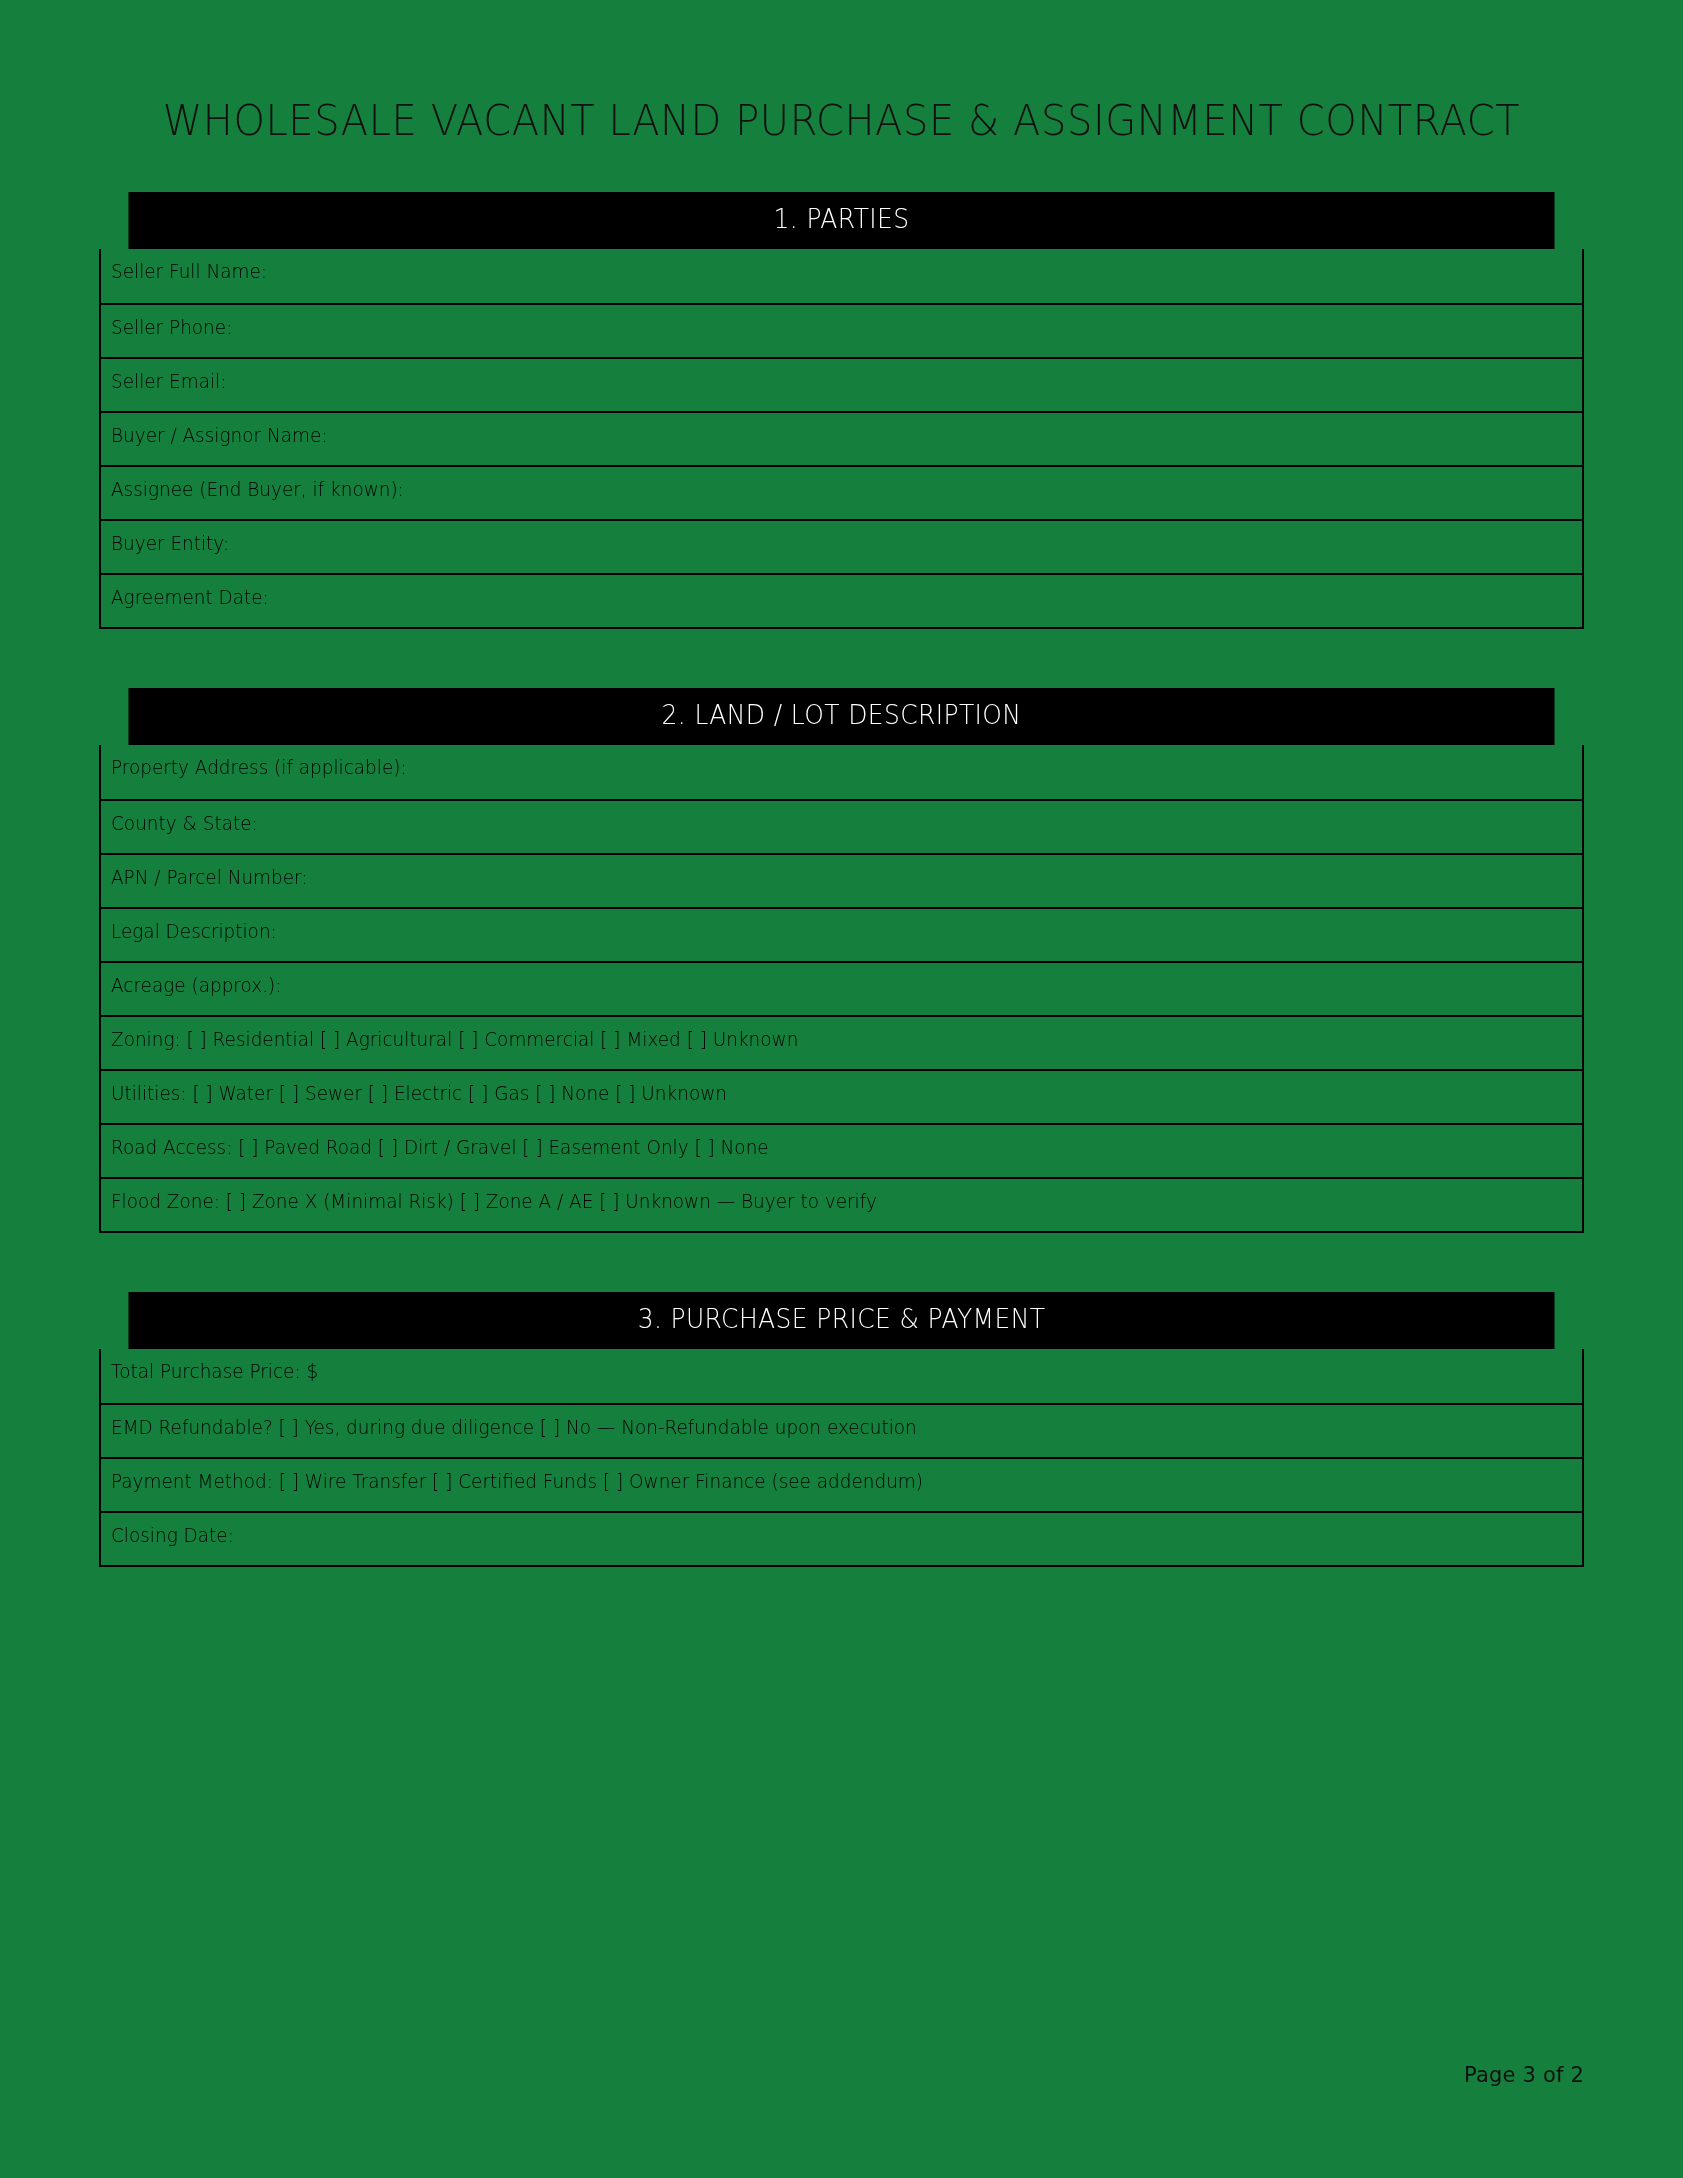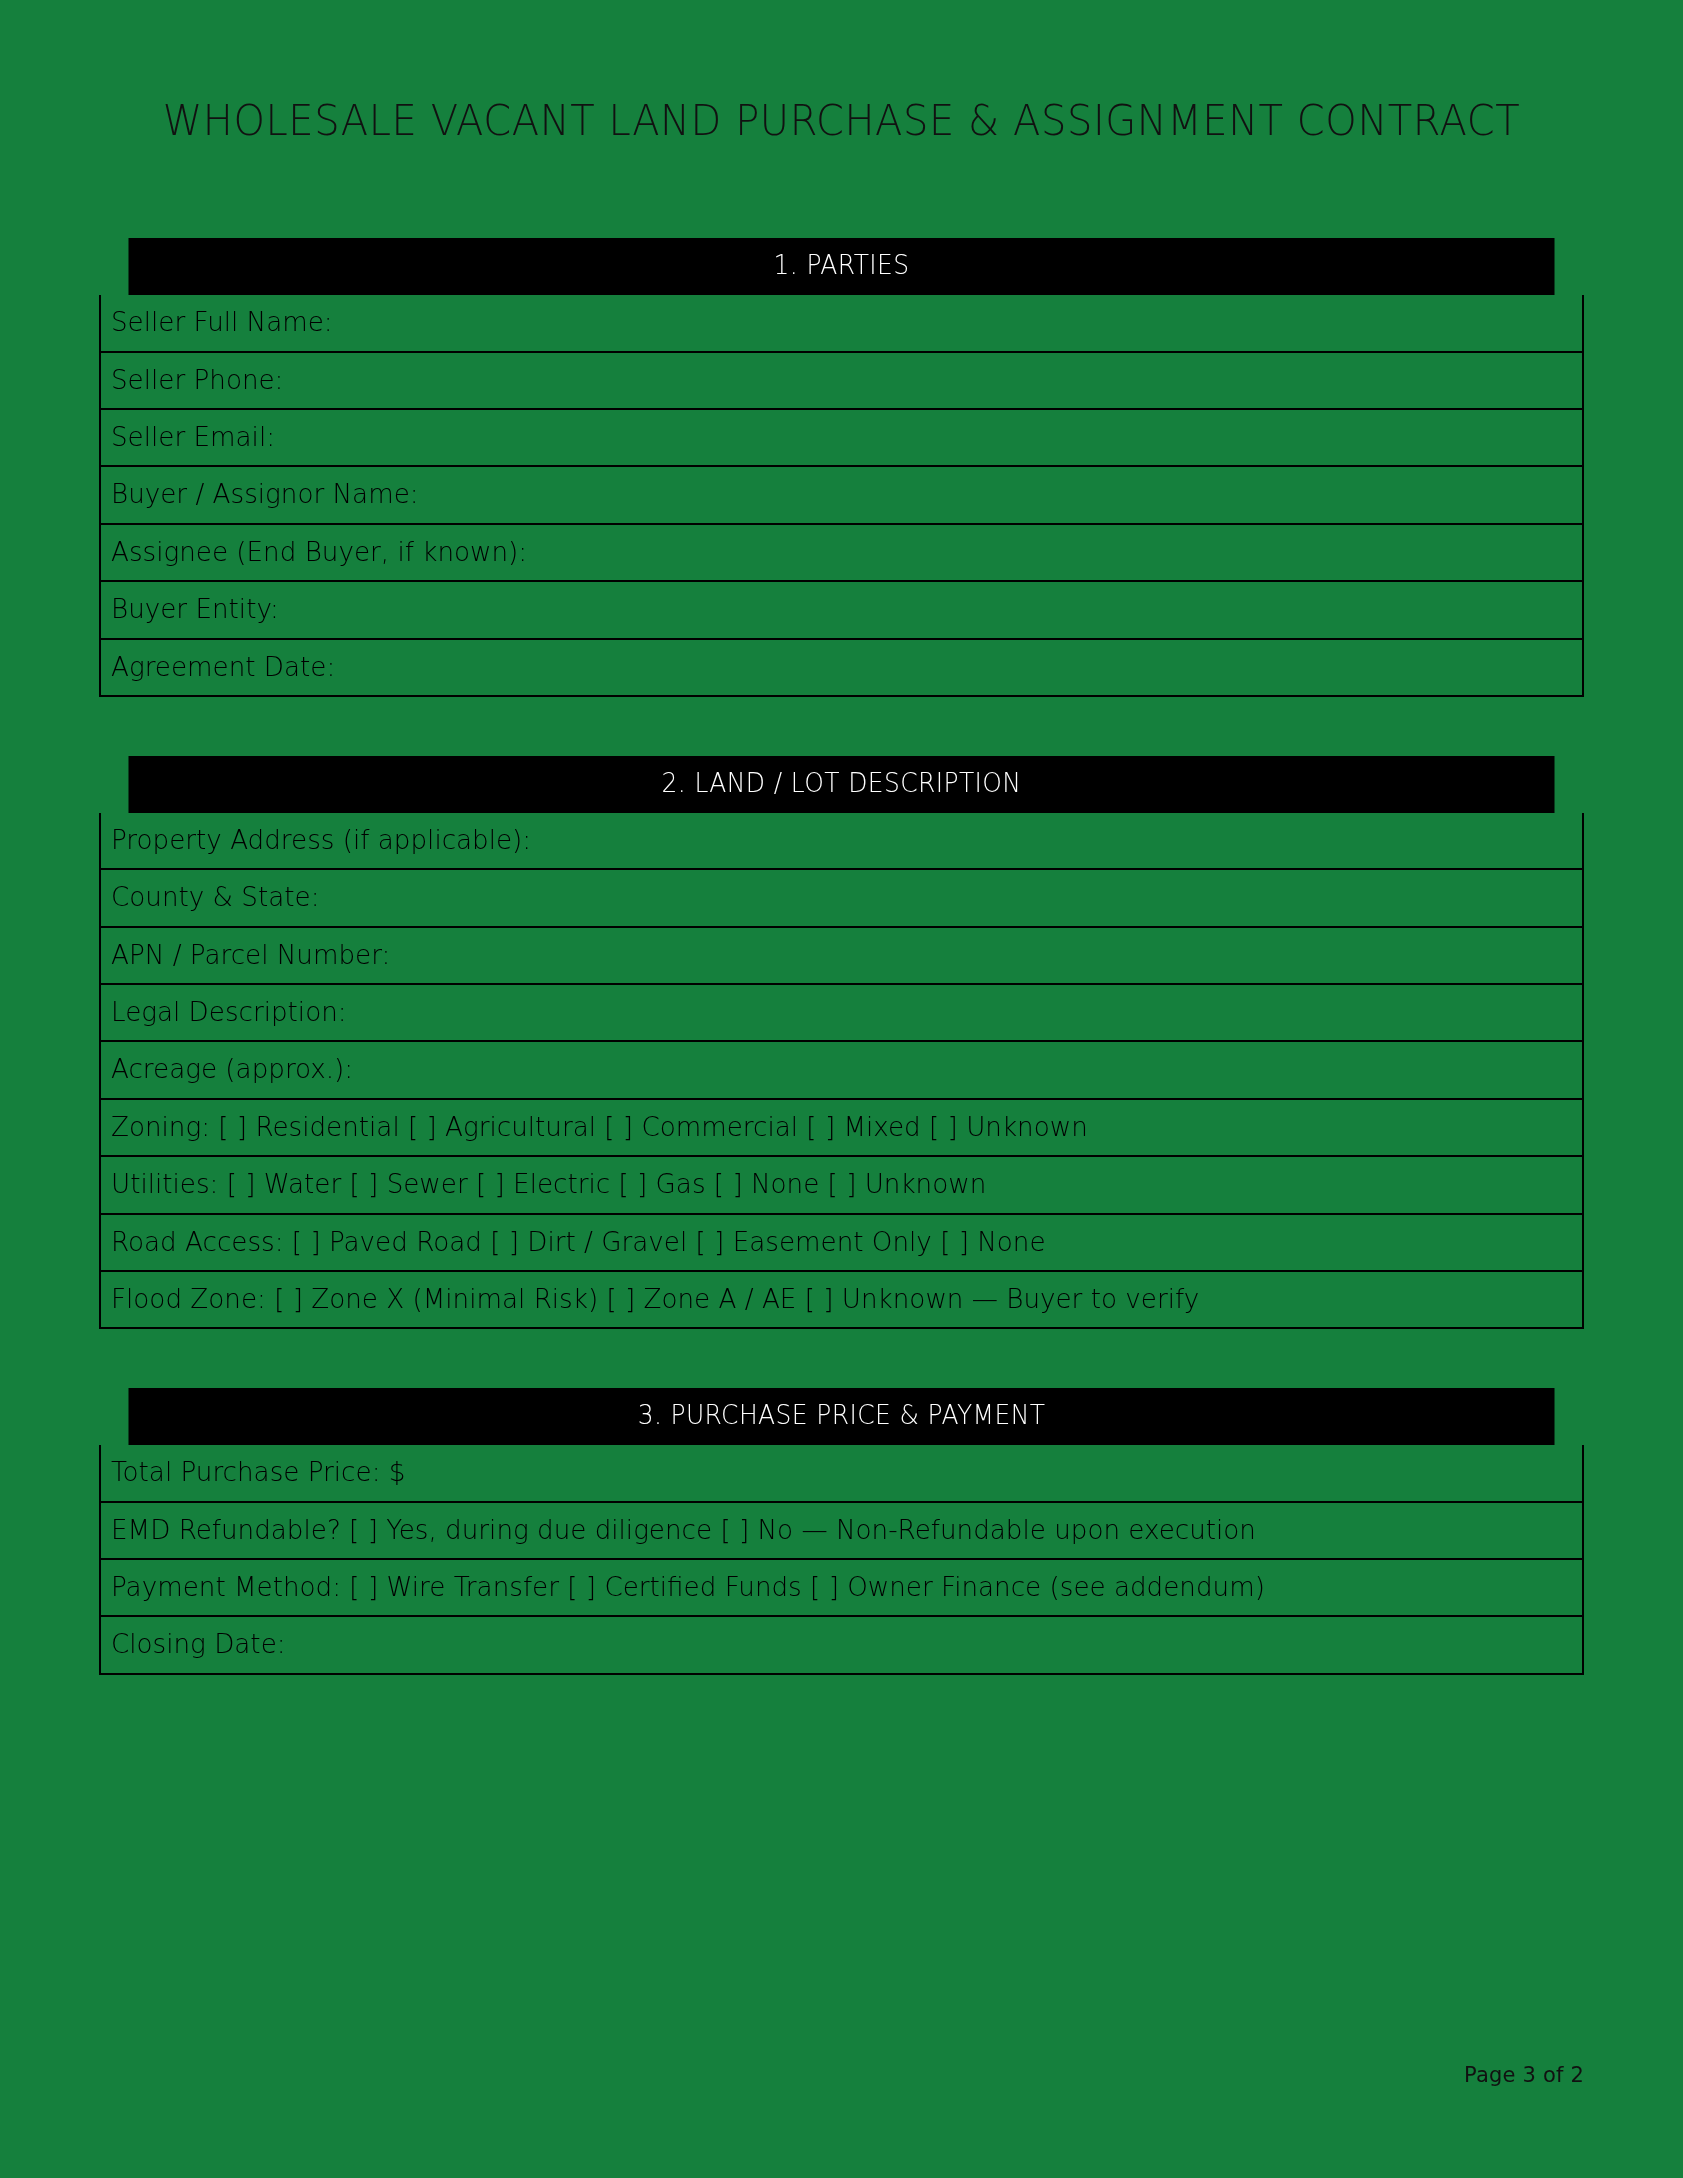--- a/index.html
+++ b/index.html
@@ -38,21 +38,21 @@
     line-height: 1.1;
     white-space: nowrap;
     transform: scaleX(0.93);
     transform-origin: center center;
   }
 
   
   .section {
     margin-top: 0;
   }
-  .section-gap-1 { margin-top: 94px; border-radius: 10px; }
+  .section-gap-1 { margin-top: 48px; border-radius: 10px; }
   .section-gap { margin-top: 59px; }
 
   .section-header {
     background: #000000;
     color: #ffffff;
     text-align: center;
     font-size: 26px;
     font-weight: 300;
     letter-spacing: 0.4px;
     padding: 12px 0 13px 0;
@@ -64,21 +64,21 @@
   }
 
   .rows {
     border-left: 2px solid #000000;
     border-right: 2px solid #000000;
     border-bottom: 2px solid #000000;
     box-sizing: border-box;
   }
   .row {
     border-top: 2px solid #000000;
-    font-size: 27px;
+    font-size: 19px;
     font-weight: 300;
     line-height: 1.2;
     padding: 11px 0 12px 10px;
     color: #000000;
     white-space: nowrap;
     box-sizing: border-box;
     min-height: 54px;
   }
   .row:first-child {
     border-top: none;

